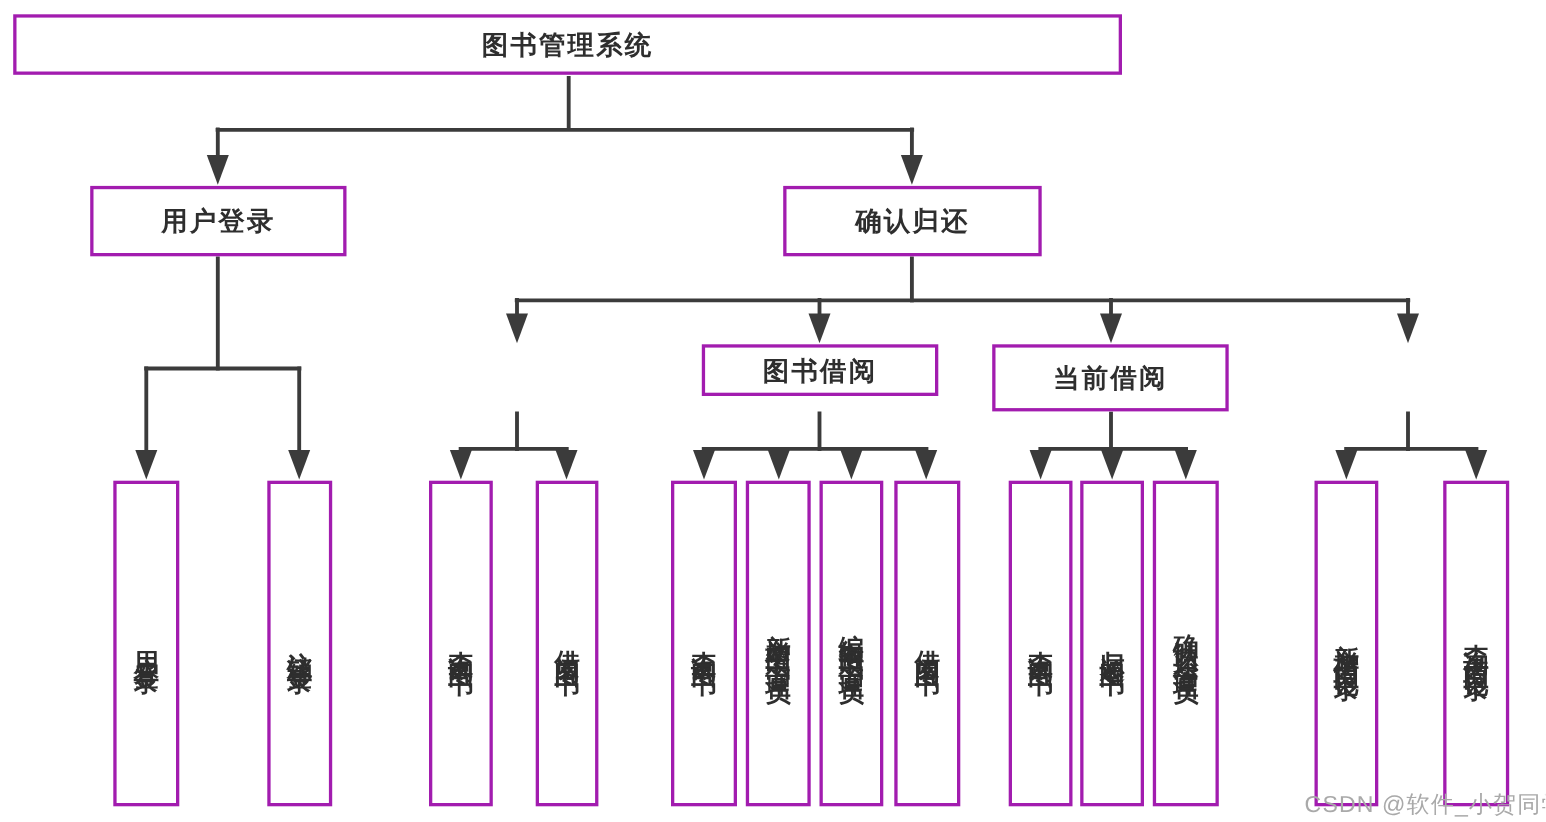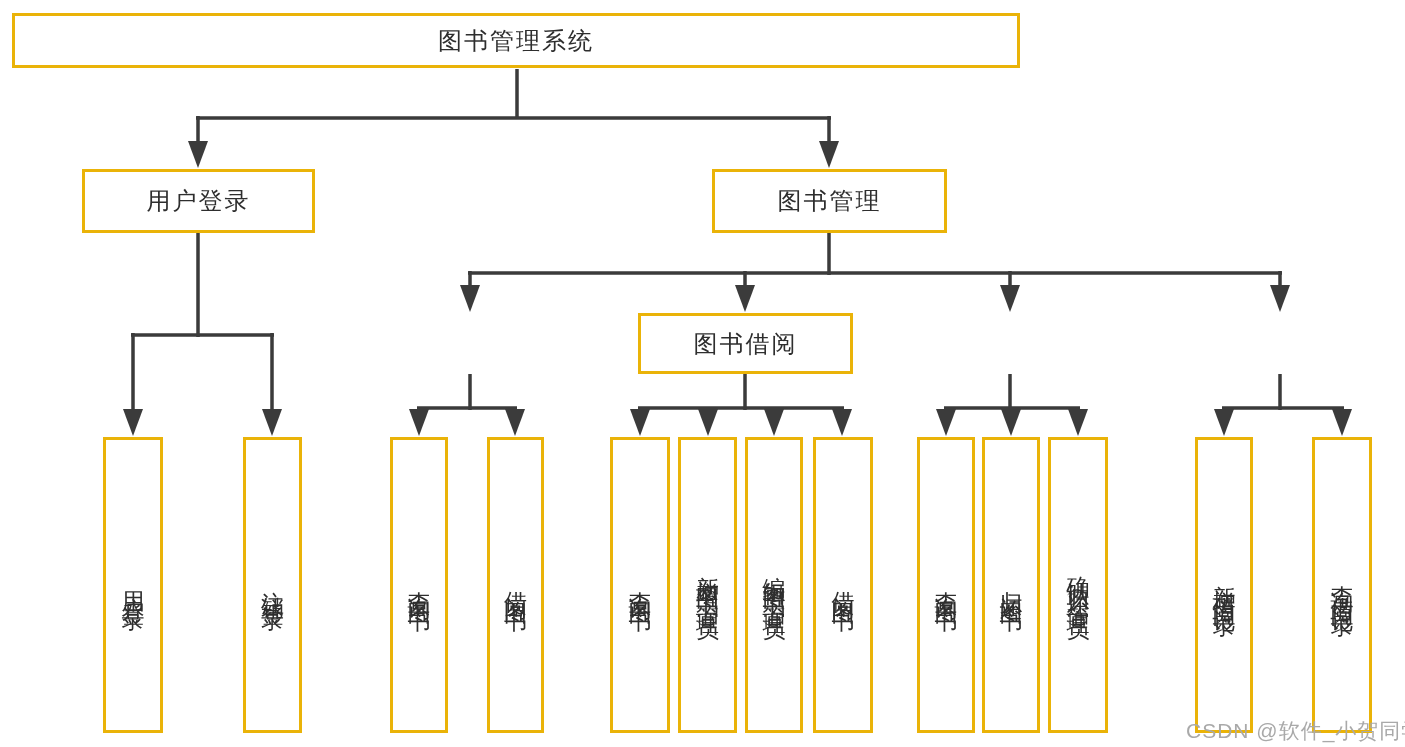--- a/index.html
+++ b/index.html
@@ -13,45 +13,45 @@
   }
   #wires {
     position: absolute;
     left: 0; top: 0;
     width: 1405px; height: 747px;
     pointer-events: none;
   }
   .node {
     position: absolute;
     box-sizing: border-box;
-    border: 3px solid #eab308;
+    border: 3px solid #a21caf;
     background: #ffffff;
     display: flex;
     align-items: center;
     justify-content: center;
     color: #2e2e2e;
     font-size: 24px;
-    font-weight: 400;
+    font-weight: 700;
     letter-spacing: 2px;
     z-index: 2;
     text-align: right;
   }
   .leaf span {
     writing-mode: vertical-rl;
     text-orientation: mixed;
     letter-spacing: 6px;
     font-size: 23px;
     line-height: 1;
   }
   
   .n-root   { left: 12px;   top: 13px;  width: 1008px; height: 55px; }
   .n-login  { left: 82px;   top: 169px; width: 233px;  height: 64px; }
   .n-mgmt   { left: 712px;  top: 169px; width: 235px;  height: 64px; }
   .n-l3a    { left: 363px;  top: 313px; width: 215px;  height: 61px; }
-  .n-l3b    { left: 638px;  top: 313px; width: 215px;  height: 61px; }
+  .n-l3b    { left: 638px;  top: 313px; width: 215px;  height: 47px; }
   .n-l3c    { left: 902px;  top: 313px; width: 215px;  height: 61px; }
   .n-l3d    { left: 1172px; top: 313px; width: 216px;  height: 61px; }
   .leaf     { top: 437px; height: 296px; }
   .n-g1a { left: 103px;  width: 60px; }
   .n-g1b { left: 243px;  width: 59px; }
   .n-g2a { left: 390px;  width: 58px; }
   .n-g2b { left: 487px;  width: 57px; }
   .n-g3a { left: 610px;  width: 60px; }
   .n-g3b { left: 678px;  width: 59px; }
   .n-g3c { left: 745px;  width: 58px; }
@@ -125,25 +125,28 @@
   </svg>
 
   <div class="node n-root">
     <span>图书管理系统</span>
   </div>
 
   <div class="node n-login">
     <span>用户登录</span>
   </div>
   <div class="node n-mgmt">
-    <span>图书管理</span>
+    <span>确认归还</span>
   </div>
 
   <div class="node n-l3b">
     <span>图书借阅</span>
+  </div>
+  <div class="node n-l3c">
+    <span>当前借阅</span>
   </div>
 
   <div class="node leaf n-g1a">
     <span>用户登录</span>
   </div>
   <div class="node leaf n-g1b">
     <span>注销登录</span>
   </div>
 
   <div class="node leaf n-g2a">

